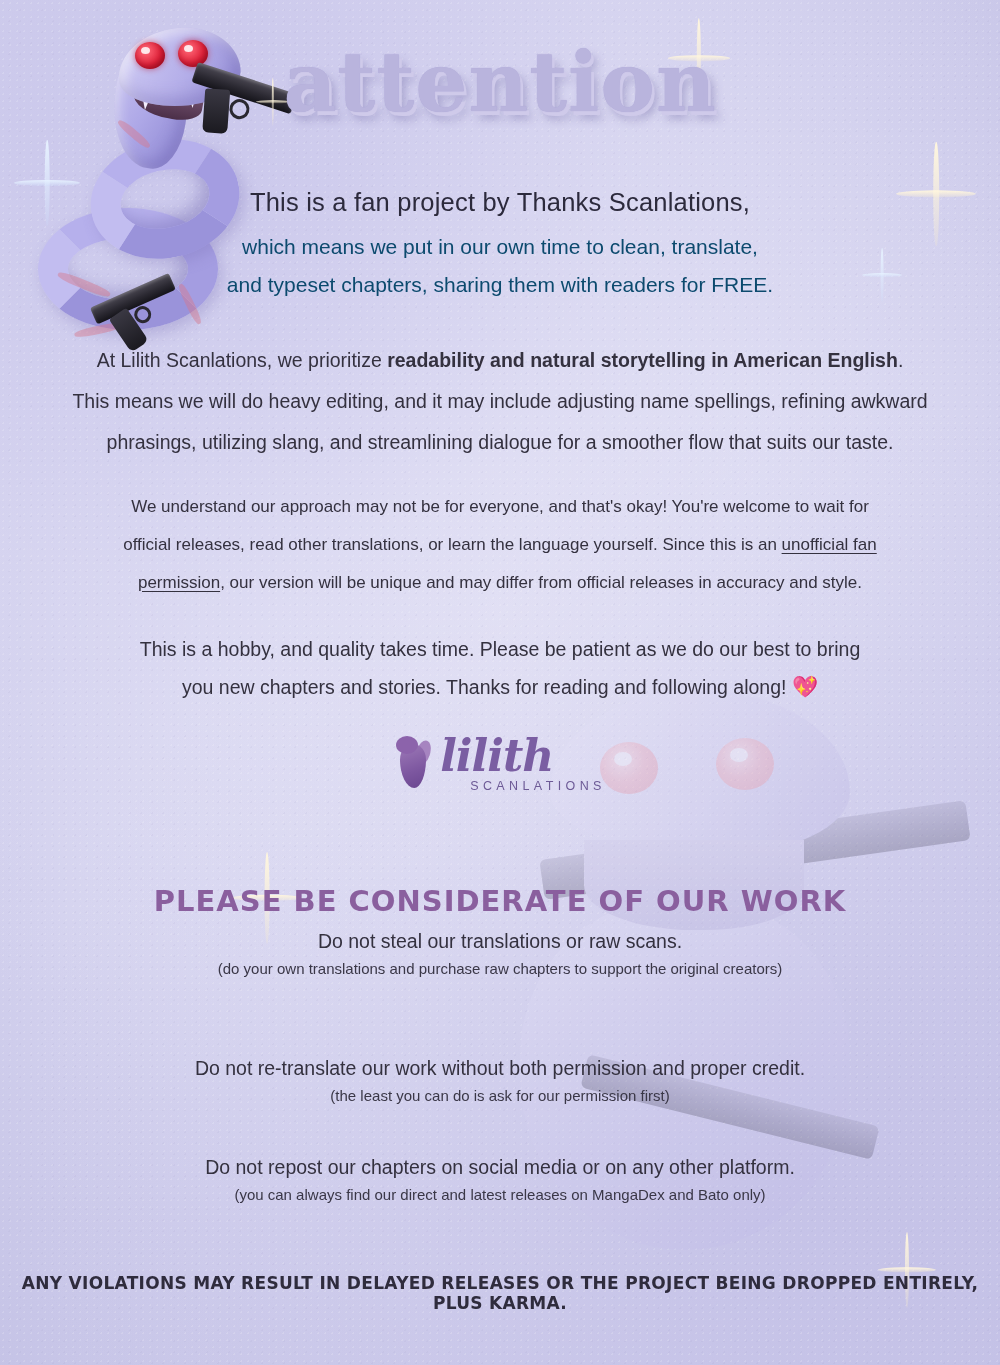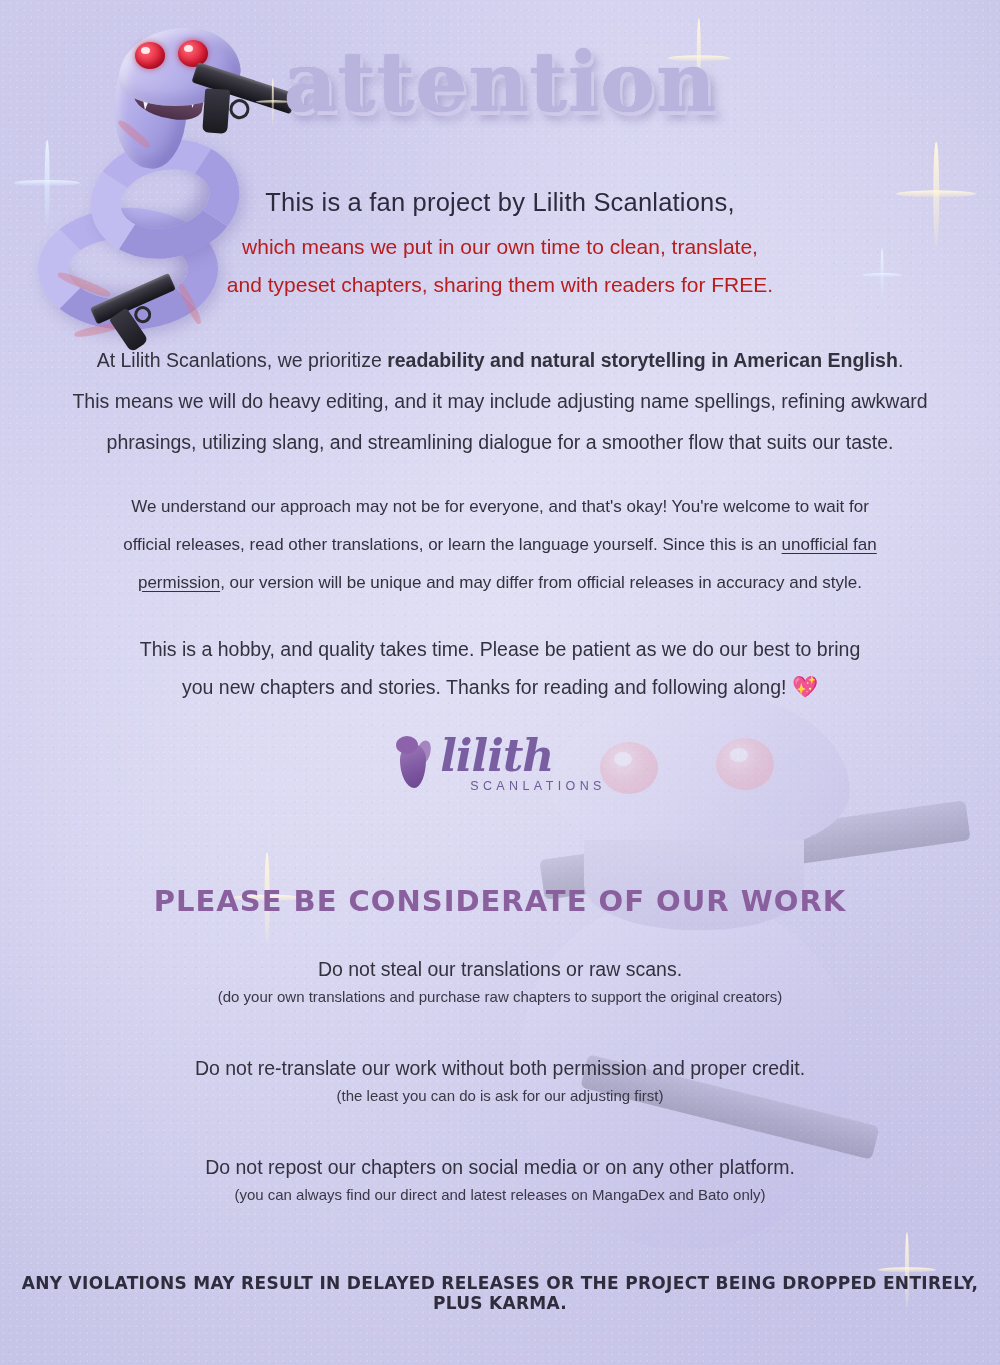--- a/index.html
+++ b/index.html
@@ -234,21 +234,21 @@
       3px 4px 0 #cfcaea,
       6px 8px 10px rgba(120,112,170,0.45);
   }
   .para-block { position: absolute; left: 50px; right: 50px; text-align: center; }
   .lead-1 {
     top: 188px;
     font-size: 25.5px;
     color: #2c2a3c;
     letter-spacing: 0.2px;
   }
-  .lead-2 { top: 228px; font-size: 21px; line-height: 38px; color: #b91c1c; }
+  .lead-2 { top: 228px; font-size: 21px; line-height: 38px; color: #0c4a6e; }
 
   .body-1 { top: 340px; font-size: 19.5px; line-height: 41px; color: #34313f; }
   .body-2 { top: 488px; font-size: 17px; line-height: 38px; color: #34313f; }
   .body-3 { top: 630px; font-size: 19.5px; line-height: 38px; color: #34313f; }
 
   .bold { font-weight: 700; }
   .uline { text-decoration: underline; text-underline-offset: 3px; }
 
   .heart { color: #e8405f; font-size: 21px; }
 
@@ -300,21 +300,21 @@
     font-family: "DejaVu Sans", sans-serif;
     font-weight: 700;
     font-size: 29px;
     letter-spacing: 1px;
     color: #8a5f9e;
   }
 
   .rule-group { position: absolute; left: 60px; right: 60px; text-align: center; }
   .rule-main { font-size: 19.5px; color: #34313f; }
   .rule-sub { font-size: 15px; color: #3a3747; margin-top: 7px; }
-  .rg-1 { top: 958px; }
+  .rg-1 { top: 930px; }
   .rg-2 { top: 1057px; }
   .rg-3 { top: 1156px; }
 
   .footer {
     position: absolute; left: 0; right: 0; top: 1273px;
     text-align: center;
     font-family: "DejaVu Sans", sans-serif;
     font-weight: 700;
     font-size: 17px;
     letter-spacing: 0.3px;
@@ -392,21 +392,21 @@
   <div class="spark warm s-g">
       <i class="v"></i>
       <i class="h"></i>
     </div>
 </div>
 
 <div class="content">
 
   <div class="title">attention</div>
 
-  <div class="para-block lead-1">This is a fan project by Lilith Scanlations,</div>
+  <div class="para-block lead-1">This is a fan project by Thanks Scanlations,</div>
   <div class="para-block lead-2">
     <div>which means we put in our own time to clean, translate,</div>
     <div>and typeset chapters, sharing them with readers for FREE.</div>
   </div>
 
   <div class="para-block body-1">
     <div><span>At Lilith Scanlations, we prioritize </span><span class="bold">readability and natural storytelling in American English</span><span>.</span></div>
     <div>This means we will do heavy editing, and it may include adjusting name spellings, refining awkward</div>
     <div>phrasings, utilizing slang, and streamlining dialogue for a smoother flow that suits our taste.</div>
   </div>
@@ -435,21 +435,21 @@
   </div>
 
   <div class="consider">PLEASE BE CONSIDERATE OF OUR WORK</div>
 
   <div class="rule-group rg-1">
     <div class="rule-main">Do not steal our translations or raw scans.</div>
     <div class="rule-sub">(do your own translations and purchase raw chapters to support the original creators)</div>
   </div>
   <div class="rule-group rg-2">
     <div class="rule-main">Do not re-translate our work without both permission and proper credit.</div>
-    <div class="rule-sub">(the least you can do is ask for our adjusting first)</div>
+    <div class="rule-sub">(the least you can do is ask for our permission first)</div>
   </div>
   <div class="rule-group rg-3">
     <div class="rule-main">Do not repost our chapters on social media or on any other platform.</div>
     <div class="rule-sub">(you can always find our direct and latest releases on MangaDex and Bato only)</div>
   </div>
 
   <div class="footer">ANY VIOLATIONS MAY RESULT IN DELAYED RELEASES OR THE PROJECT BEING DROPPED ENTIRELY, PLUS KARMA.</div>
 </div>
 
 </body></html>

